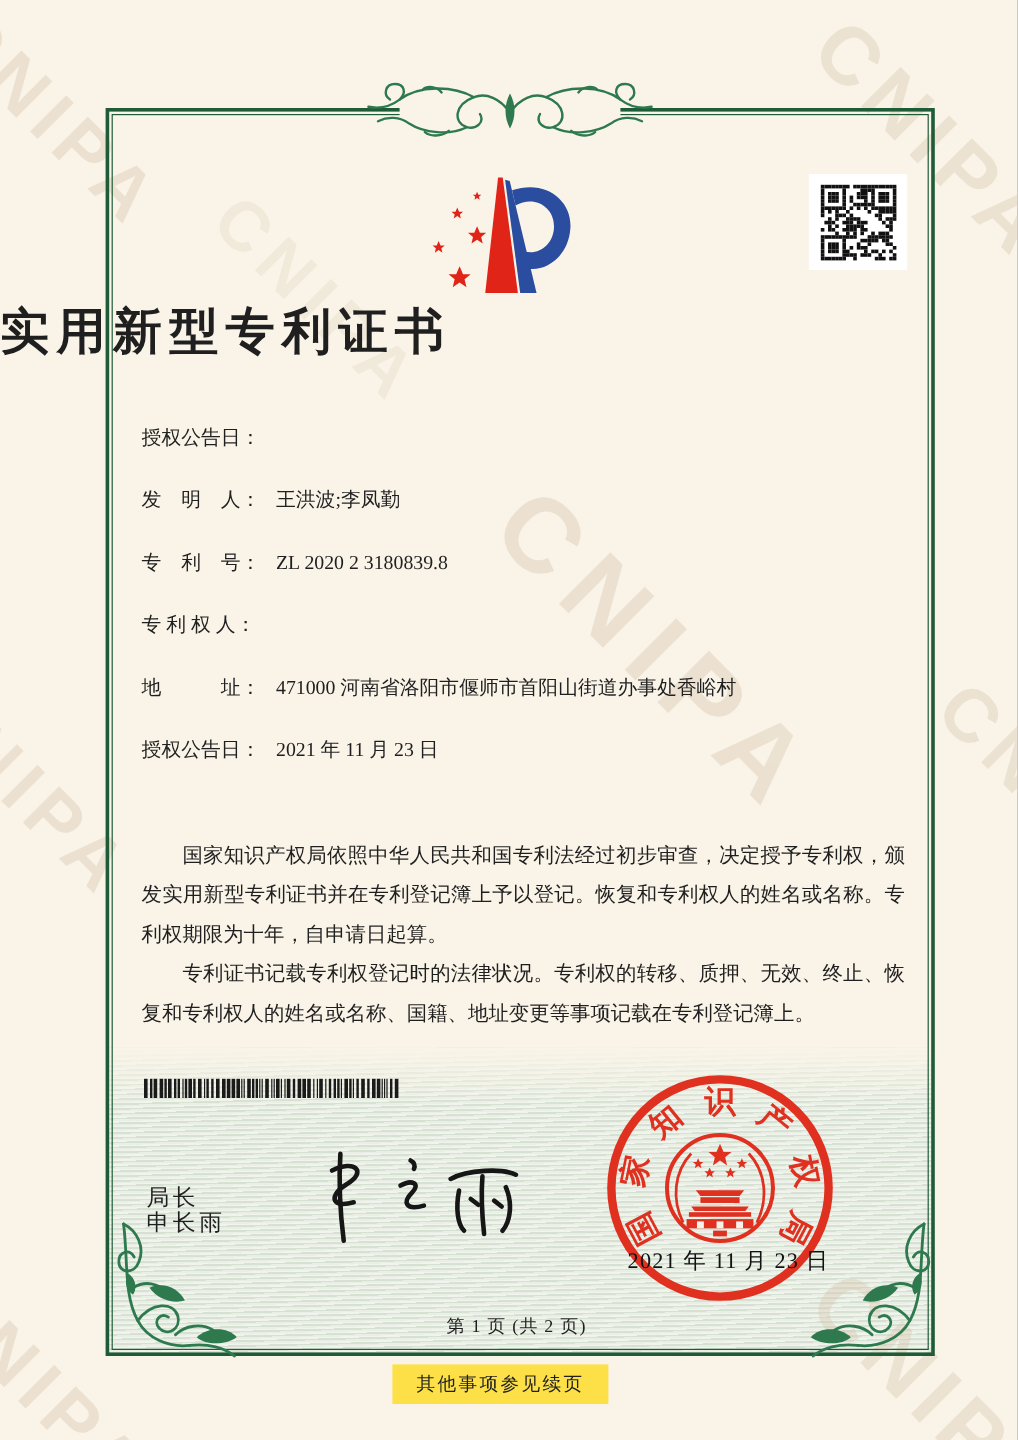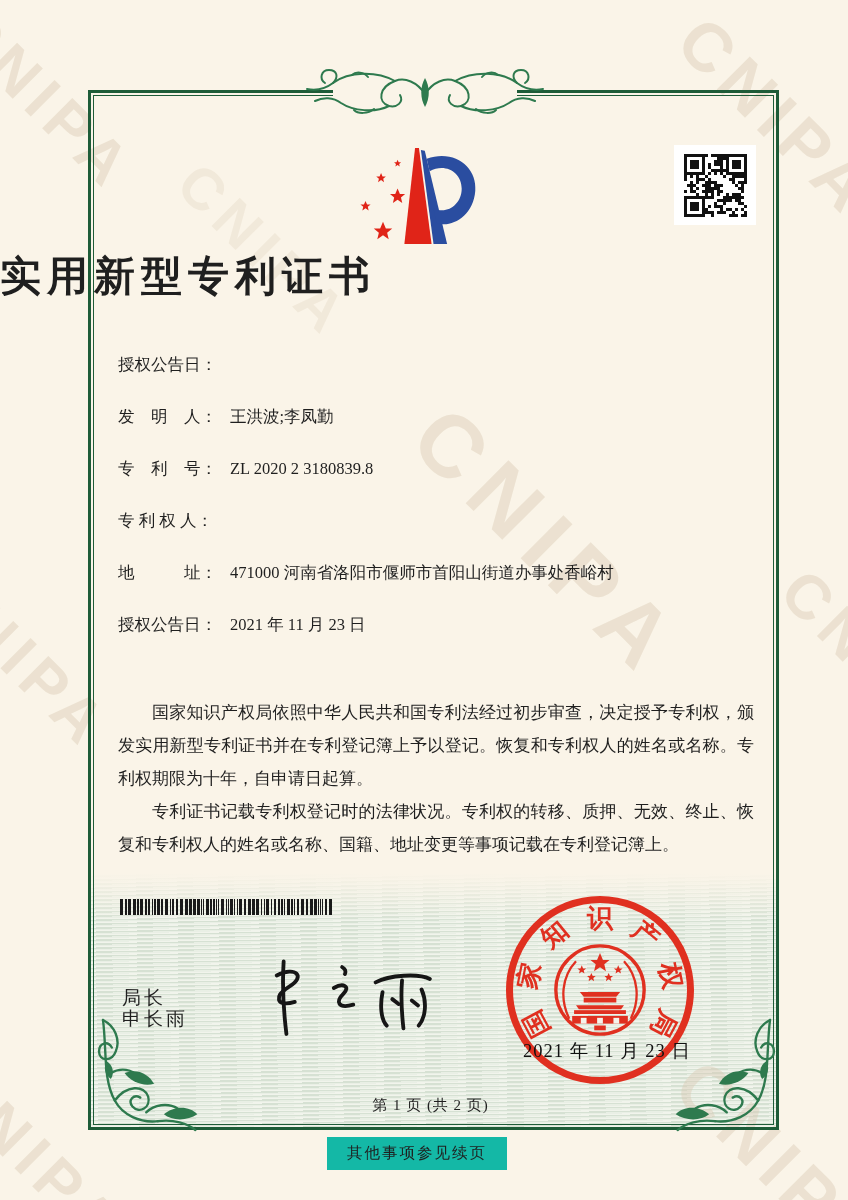--- a/index.html
+++ b/index.html
@@ -66,21 +66,21 @@
     font-family:"Liberation Sans","DejaVu Sans",sans-serif;letter-spacing:3px;}
   .signature{position:absolute;left:253px;top:942px;width:195px;height:108px;z-index:6;}
   
   .seal{position:absolute;left:506px;top:896px;width:174px;height:174px;border:7px solid var(--seal-red);
     border-radius:50%;z-index:6;}
   .seal-ring span{position:absolute;left:50%;top:50%;font-size:26px;font-weight:bold;color:var(--seal-red);}
   .emblem{position:absolute;left:39px;top:39px;width:96px;height:96px;}
   .seal-date{position:absolute;left:523px;top:1038px;font-size:18.5px;letter-spacing:1px;z-index:7;color:#111;}
   
   .page-num{position:absolute;left:88px;top:1096px;width:685px;text-align:center;font-size:15px;z-index:5;letter-spacing:1px;}
-  .cont-note{position:absolute;left:327px;top:1137px;background:#14b8a6;padding:6px 20px;font-size:15.5px;
+  .cont-note{position:absolute;left:327px;top:1137px;background:#fde047;padding:6px 20px;font-size:15.5px;
     letter-spacing:2px;z-index:5;}
 </style>
 </head>
 <body>
 
 <div class="page">
 
   <div class="wm wm1">CNIPA</div>
   <div class="wm wm2">CNIPA</div>
   <div class="wm wm3">CNIPA</div>

